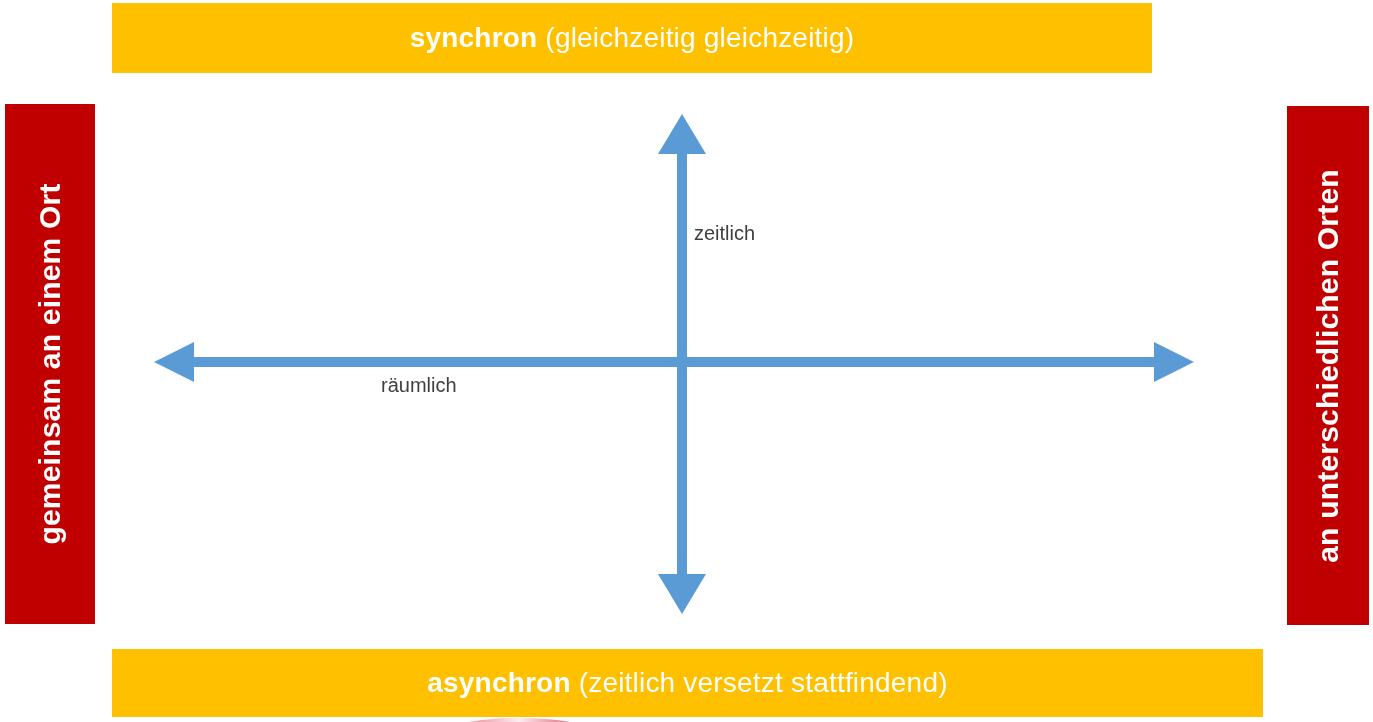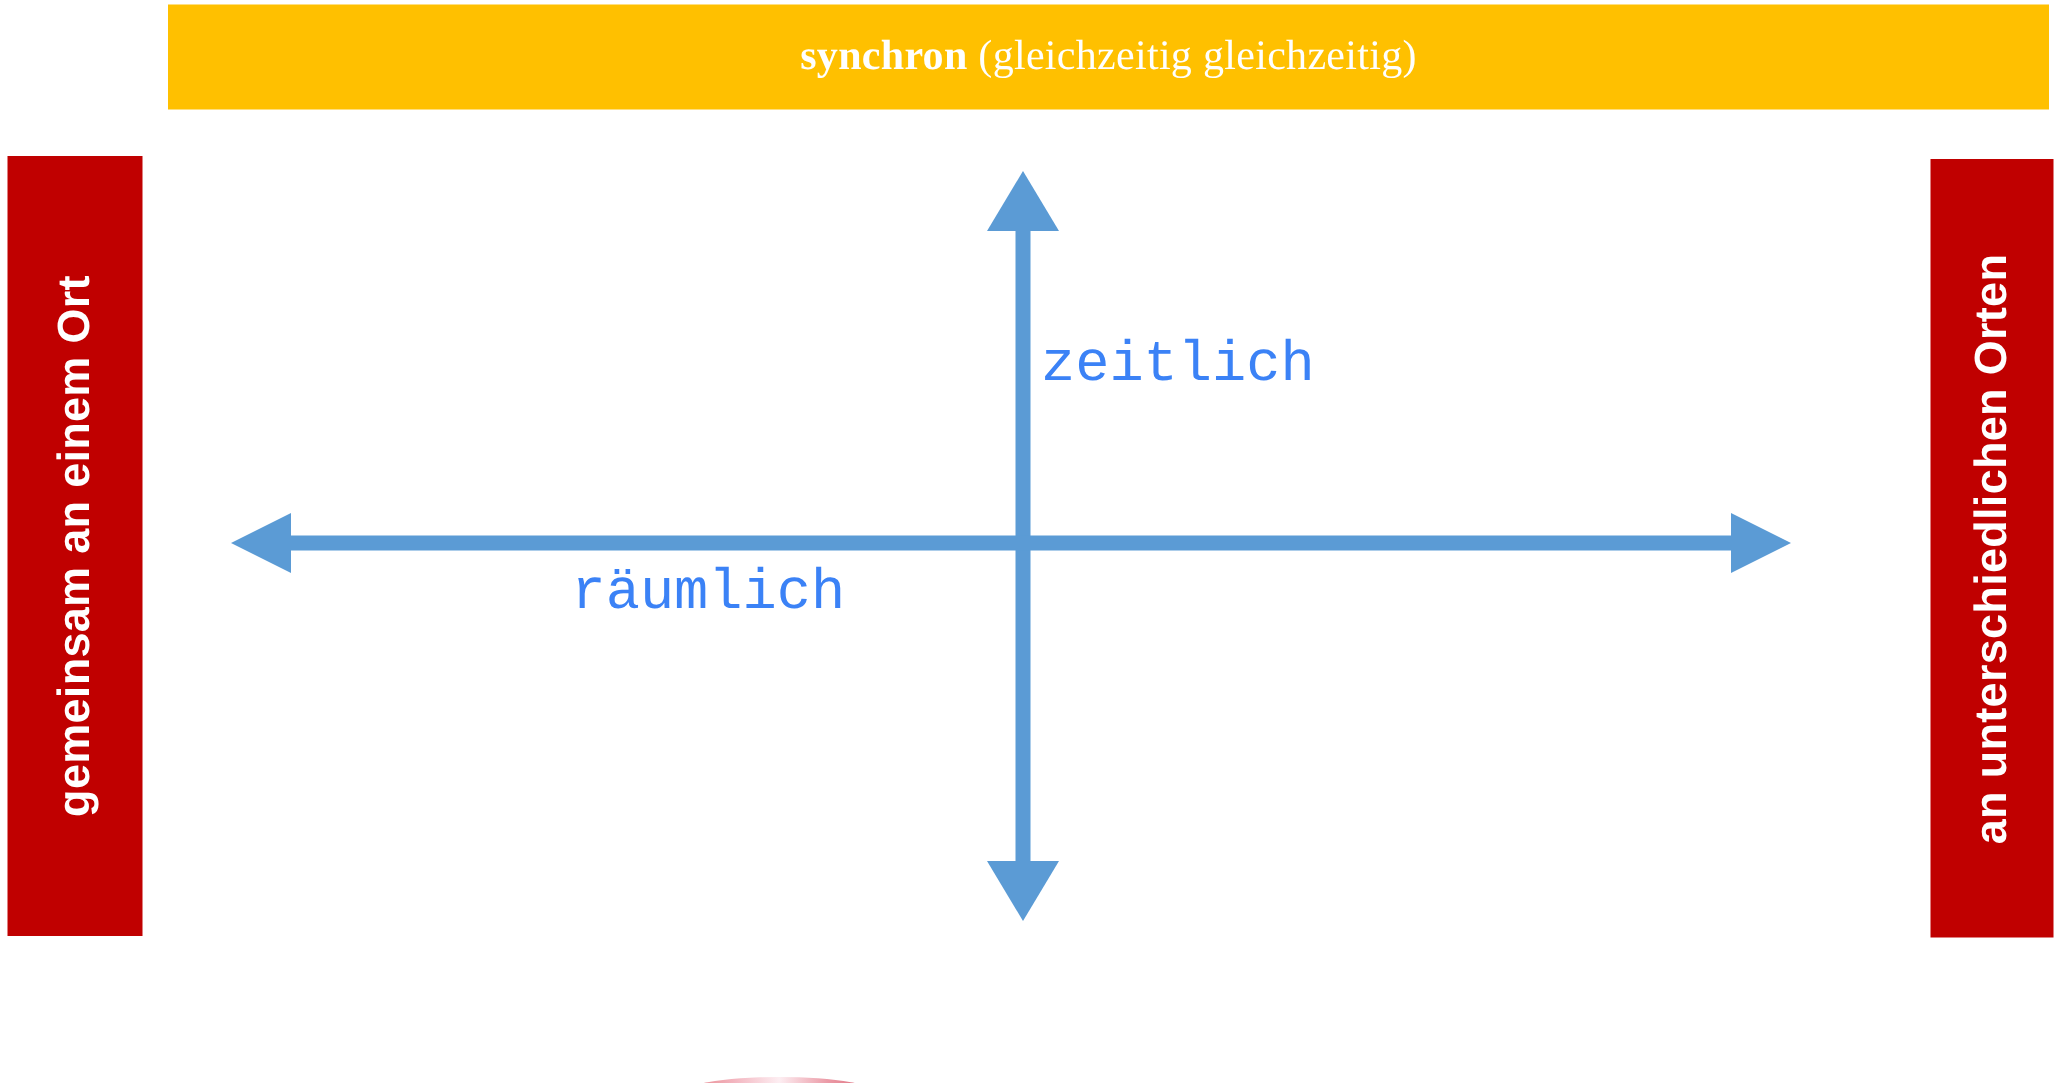--- a/index.html
+++ b/index.html
@@ -18,21 +18,21 @@
     background: #FFC000;
     color: #ffffff;
     display: flex;
     align-items: center;
     justify-content: center;
     font-size: 28px;
     letter-spacing: 0.2px;
     white-space: pre;
   }
   .hbar .bold { font-weight: 700; }
-  .hbar-top    { left: 112px; top: 3px;   width: 1254px; height: 70px; font-family: Liberation Serif, serif; }
+  .hbar-top    { left: 112px; top: 3px;   width: 1040px; height: 70px; }
   .hbar-bottom { left: 112px; top: 649px; width: 1151px; height: 68px; }
 
   
   .vbar {
     position: absolute;
     background: #C00000;
   }
   .vbar-left  { left: 5px;    top: 104px; width: 90px; height: 520px; }
   .vbar-right { left: 1287px; top: 106px; width: 82px; height: 519px; }
   .vbar .vlabel {
@@ -51,24 +51,23 @@
   .axes-svg {
     position: absolute;
     left: 0; top: 0;
     width: 1373px; height: 722px;
     pointer-events: none;
   }
 
   
   .axis-label {
     position: absolute;
-    color: #3b82f6;
-    font-size: 38px;
+    color: #404040;
+    font-size: 20px;
     white-space: nowrap;
-    font-family: Liberation Mono, monospace;
   }
   .axis-label-vertical   { left: 694px; top: 222px; }
   .axis-label-horizontal { left: 381px; top: 374px; }
 
   
   .bottom-arc {
     position: absolute;
     left: 452px;
     top: 718px;
     width: 135px;
@@ -80,20 +79,23 @@
 </style>
 </head>
 <body>
 
 <div class="canvas">
 
   <div class="hbar hbar-top">
     <span class="bold">synchron</span><span> (gleichzeitig gleichzeitig)</span>
   </div>
 
+  <div class="hbar hbar-bottom">
+    <span class="bold">asynchron</span><span> (zeitlich versetzt stattfindend)</span>
+  </div>
 
   <div class="vbar vbar-left">
     <span class="vlabel">gemeinsam an einem Ort</span>
   </div>
 
   <div class="vbar vbar-right">
     <span class="vlabel">an unterschiedlichen Orten</span>
   </div>
 
   <svg class="axes-svg" viewBox="0 0 1373 722" xmlns="http://www.w3.org/2000/svg" aria-hidden="true">

